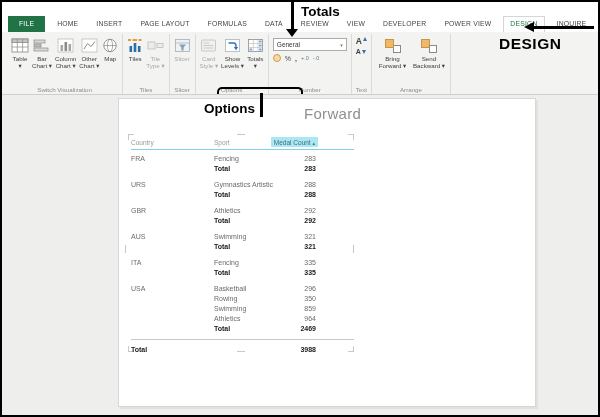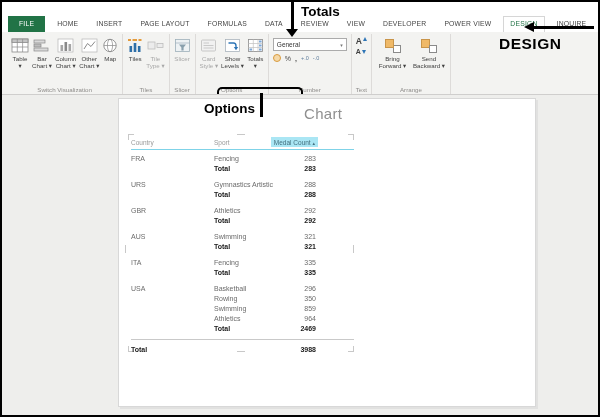--- a/index.html
+++ b/index.html
@@ -334,21 +334,21 @@
           <span class="lbl">Send</span>
           <span class="lbl">Backward ▾</span>
         </div>
       </div>
       <div class="rgroup-label">Arrange</div>
     </div>
   </div>
 
   <div class="workspace">
     <div class="sheet">
-      <div class="pv-title">Chart</div>
+      <div class="pv-title">Forward</div>
 
       <div class="selmark m-tl" style="left:9px;top:35px;"></div>
       <div class="selmark m-tr" style="left:229px;top:35px;"></div>
       <div class="selmark m-bl" style="left:9px;top:247px;"></div>
       <div class="selmark m-br" style="left:229px;top:247px;"></div>
       <div class="selmark m-h" style="left:118px;top:35px;"></div>
       <div class="selmark m-h" style="left:118px;top:252px;"></div>
       <div class="selmark m-v" style="left:6px;top:146px;"></div>
       <div class="selmark m-v" style="left:234px;top:146px;"></div>
 

